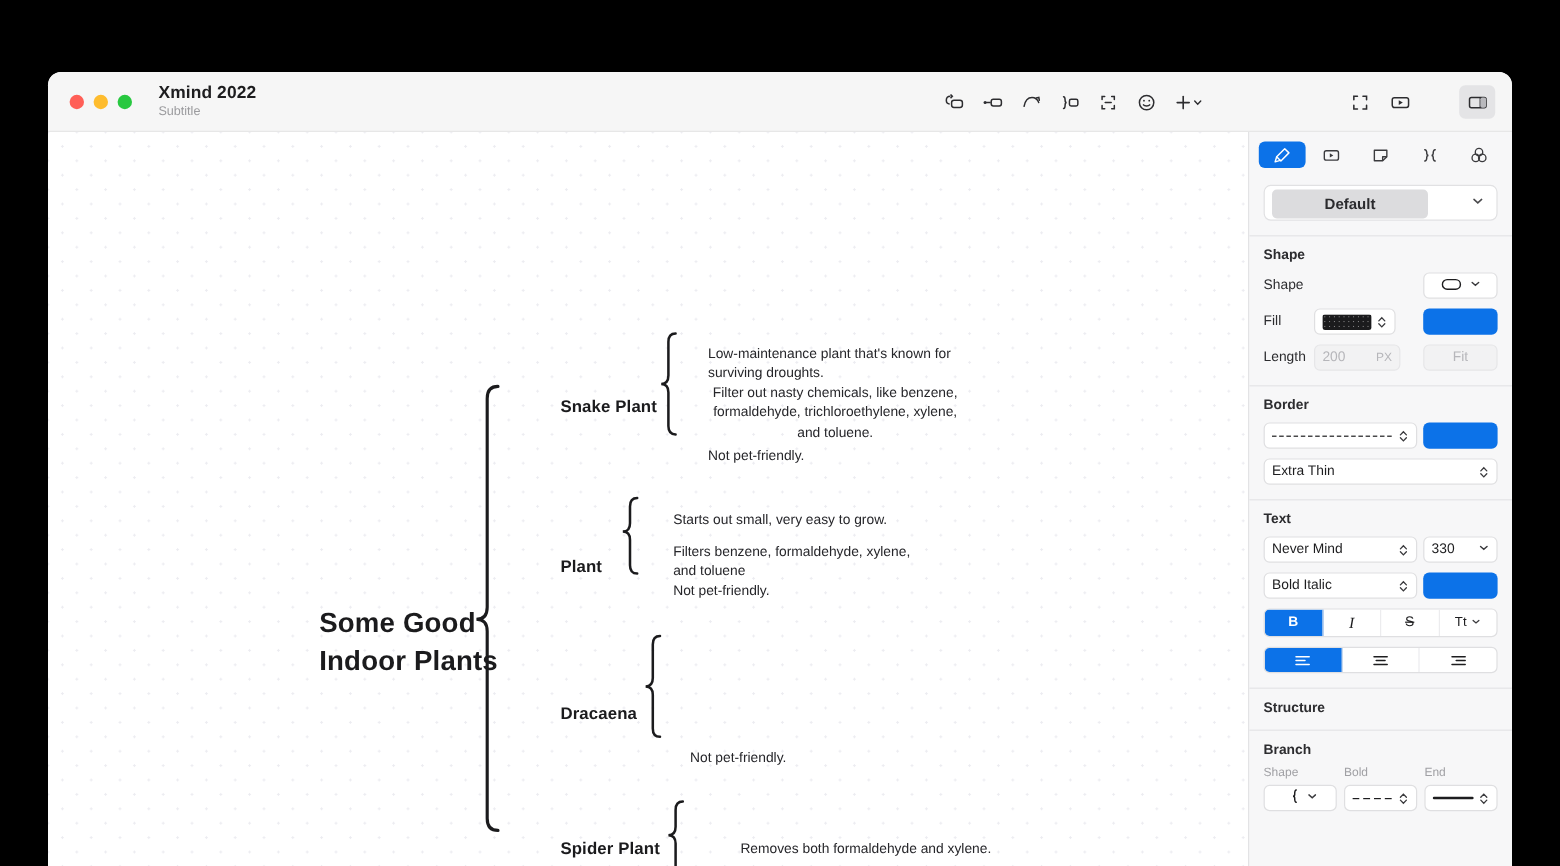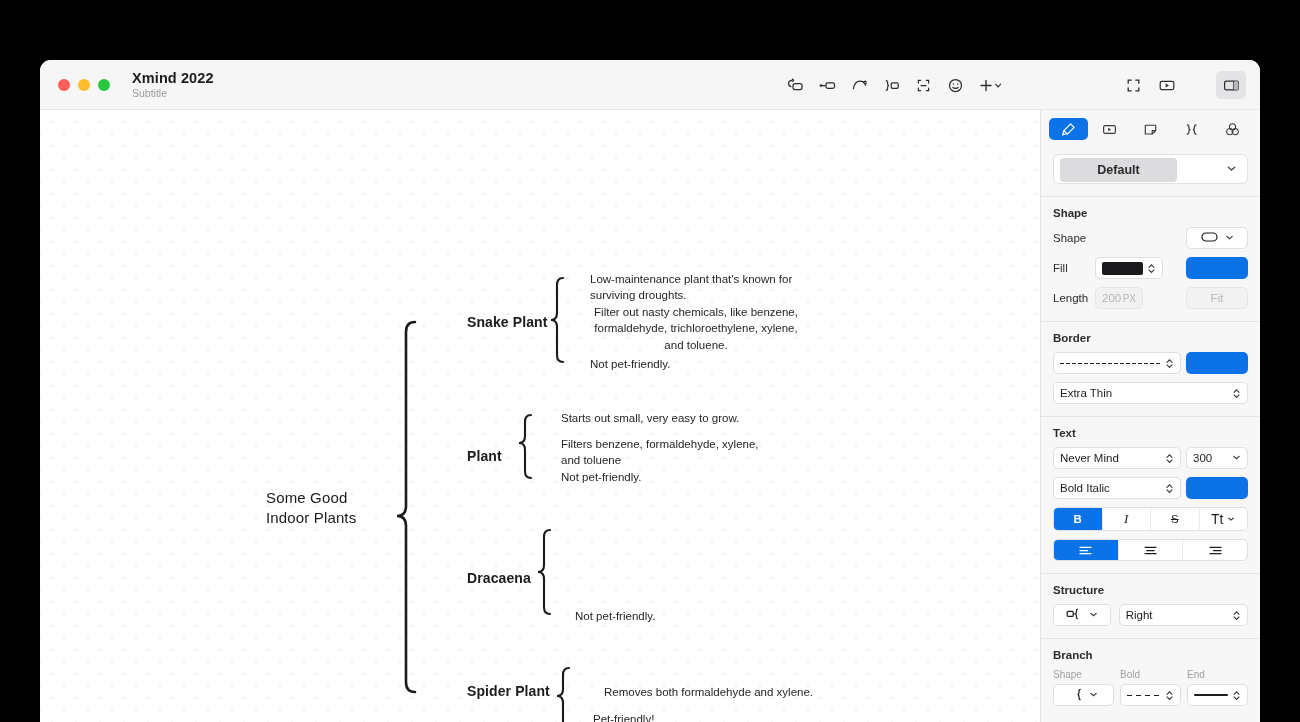--- a/index.html
+++ b/index.html
@@ -67,23 +67,23 @@
     background-image:
       radial-gradient(circle, #ececf1 1.05px, transparent 1.15px),
       radial-gradient(circle, #ececf1 1.05px, transparent 1.15px);
     background-size: 24px 24px, 24px 24px;
     background-position: 0 0, 12px 12px;
     overflow: hidden;
   }
   #map-layer { position: absolute; inset: 0; }
   #map-svg { position: absolute; left: 0; top: 0; }
 
-  .node { position: absolute; color: #1b1b1d; }
+  .node { position: absolute; color: #1b1b1d; margin-top: 16px; }
   .central {
-    font-size: 15px; font-weight: normal; line-height: 1.35;
+    font-size: 23px; font-weight: bold; line-height: 1.35;
     letter-spacing: .15px;
   }
   .main-topic { font-size: 14px; font-weight: bold; letter-spacing: .1px; }
   .sub-topic  { font-size: 11.5px; line-height: 1.42; color: #26262a; }
 
   
   #panel {
     width: 220px; flex: 0 0 220px;
     background: #f7f7f8;
     border-left: 1px solid #e3e3e5;
@@ -103,21 +103,21 @@
   .panel-scroll { position: absolute; top: 36px; left: 0; right: 0; bottom: 0; overflow: hidden; }
 
   .style-preset-wrap { padding: 8px 12px 10px; }
   .style-preset {
     height: 30px; background: #fff; border: 1px solid #e1e1e3;
     border-radius: 6px; display: flex; align-items: center;
     position: relative; cursor: pointer;
   }
   .style-preset-inner {
     position: absolute; left: 6px; top: 3px;
-    width: 117px; height: 24px; background: #dcdcde; border-radius: 4px;
+    width: 130px; height: 24px; background: #dcdcde; border-radius: 4px;
     display: flex; align-items: center; justify-content: center;
     font-size: 12.5px; font-weight: bold; color: #2b2b2e;
   }
   .style-preset .chev { position: absolute; right: 10px; color: #4a4a4d; }
 
   .sep { height: 1px; background: #e4e4e6; margin: 2px 0 0; }
 
   .sec { padding: 10px 12px 2px; }
   .sec-title {
     font-size: 11.5px; font-weight: bold; color: #2c2c2f;
@@ -313,21 +313,21 @@
         <div class="node sub-topic" style="left:521px; top:359px; width:220px;">Not pet-friendly.</div>
 
         <div class="node main-topic" style="left:427px; top:460px;">
           <span>Dracaena</span>
         </div>
         <div class="node sub-topic" style="left:535px; top:498px; width:200px;">Not pet-friendly.</div>
 
         <div class="node main-topic" style="left:427px; top:573px;">
           <span>Spider Plant</span>
         </div>
-        <div class="node sub-topic" style="left:564px; top:574px; width:250px;">Removes both formaldehyde and xylene.</div>
+        <div class="node sub-topic" style="left:577px; top:574px; width:250px;">Removes both formaldehyde and xylene.</div>
         <div class="node sub-topic" style="left:553px; top:601px; width:250px;">Pet-friendly!</div>
 
       </div>
     </div>
 
     <div id="panel">
 
       <div id="panel-tabs">
         <div class="ptab active">
           <svg width="15" height="15" viewBox="0 0 15 15" fill="none" stroke="#fff" stroke-width="1.2" stroke-linecap="round" stroke-linejoin="round">
@@ -407,21 +407,21 @@
                     <path d="M2 7.8 L4.5 10.4 L7 7.8"></path>
                   </svg>
               </span>
             </div>
             <div style="flex:1 1 auto;"></div>
             <div class="swatch" style="width:62px;"></div>
           </div>
 
           <div class="row">
             <div class="row-label">Length</div>
-            <div class="ctl disabled" style="width:48px;">
+            <div class="ctl disabled" style="width:72px;">
               <span class="lbl">200</span>
               <span style="font-size:10px; color:#b6b6ba;">PX</span>
             </div>
             <div style="flex:1 1 auto;"></div>
             <div class="ctl disabled" style="width:62px; justify-content:center;">
               <span>Fit</span>
             </div>
           </div>
         </div>
 
@@ -467,21 +467,21 @@
               <span class="lbl">Never Mind</span>
               <span class="stepper">
                 <svg width="9" height="13" viewBox="0 0 9 13" fill="none" stroke="#3a3a3d" stroke-width="1.1" stroke-linecap="round">
                     <path d="M2 5.4 L4.5 2.8 L7 5.4"></path>
                     <path d="M2 7.8 L4.5 10.4 L7 7.8"></path>
                   </svg>
               </span>
             </div>
             <div style="flex:1 1 auto;"></div>
             <div class="ctl" style="width:62px;">
-              <span class="lbl">300</span>
+              <span class="lbl">330</span>
               <span class="chev-s">
                 <svg width="9" height="9" viewBox="0 0 9 9" fill="none" stroke="#3a3a3d" stroke-width="1.2" stroke-linecap="round">
                     <path d="M1.8 3.4 L4.5 5.8 L7.2 3.4"></path>
                   </svg>
               </span>
             </div>
           </div>
 
           <div class="row">
             <div class="ctl" style="width:128px;">
@@ -502,21 +502,21 @@
               <div class="on">
                 <b>B</b>
               </div>
               <div>
                 <i style="font-family:'Liberation Serif',serif; font-size:13px;">I</i>
               </div>
               <div>
                 <span style="text-decoration:line-through;">S</span>
               </div>
               <div>
-                <span style="font-size:14px;">Tt</span>
+                <span style="font-size:11px;">Tt</span>
                 <span class="chev-s">
                   <svg width="8" height="8" viewBox="0 0 9 9" fill="none" stroke="#3a3a3d" stroke-width="1.2" stroke-linecap="round">
                       <path d="M1.8 3.4 L4.5 5.8 L7.2 3.4"></path>
                     </svg>
                 </span>
               </div>
             </div>
           </div>
 
           <div class="row">
@@ -543,46 +543,20 @@
                   </svg>
               </div>
             </div>
           </div>
         </div>
 
         <div class="sep"></div>
 
         <div class="sec">
           <div class="sec-title">Structure</div>
-          <div class="row">
-            <div class="ctl" style="width:58px; justify-content:center;">
-              <span>
-                <svg width="19" height="12" viewBox="0 0 19 12" fill="none" stroke="#1d1d1f" stroke-width="1.2" stroke-linecap="round">
-                  <rect x="1.2" y="3.4" width="6" height="5" rx="1"></rect>
-                  <path d="M7.6 6 H9.6"></path>
-                  <path d="M11.4 1.4 C10.3 1.4 10.3 3.4 10.3 4.6 C10.3 5.4 9.8 6 9.2 6 C9.8 6 10.3 6.6 10.3 7.4 C10.3 8.6 10.3 10.6 11.4 10.6"></path>
-                </svg>
-              </span>
-              <span class="chev-s">
-                <svg width="9" height="9" viewBox="0 0 9 9" fill="none" stroke="#3a3a3d" stroke-width="1.2" stroke-linecap="round">
-                    <path d="M1.8 3.4 L4.5 5.8 L7.2 3.4"></path>
-                  </svg>
-              </span>
-            </div>
-            <div style="width:8px;"></div>
-            <div class="ctl" style="width:130px;">
-              <span class="lbl">Right</span>
-              <span class="stepper">
-                <svg width="9" height="13" viewBox="0 0 9 13" fill="none" stroke="#3a3a3d" stroke-width="1.1" stroke-linecap="round">
-                    <path d="M2 5.4 L4.5 2.8 L7 5.4"></path>
-                    <path d="M2 7.8 L4.5 10.4 L7 7.8"></path>
-                  </svg>
-              </span>
-            </div>
-          </div>
         </div>
 
         <div class="sep"></div>
 
         <div class="sec">
           <div class="sec-title">Branch</div>
           <div class="triple">
 
             <div>
               <div class="mini-label">Shape</div>

